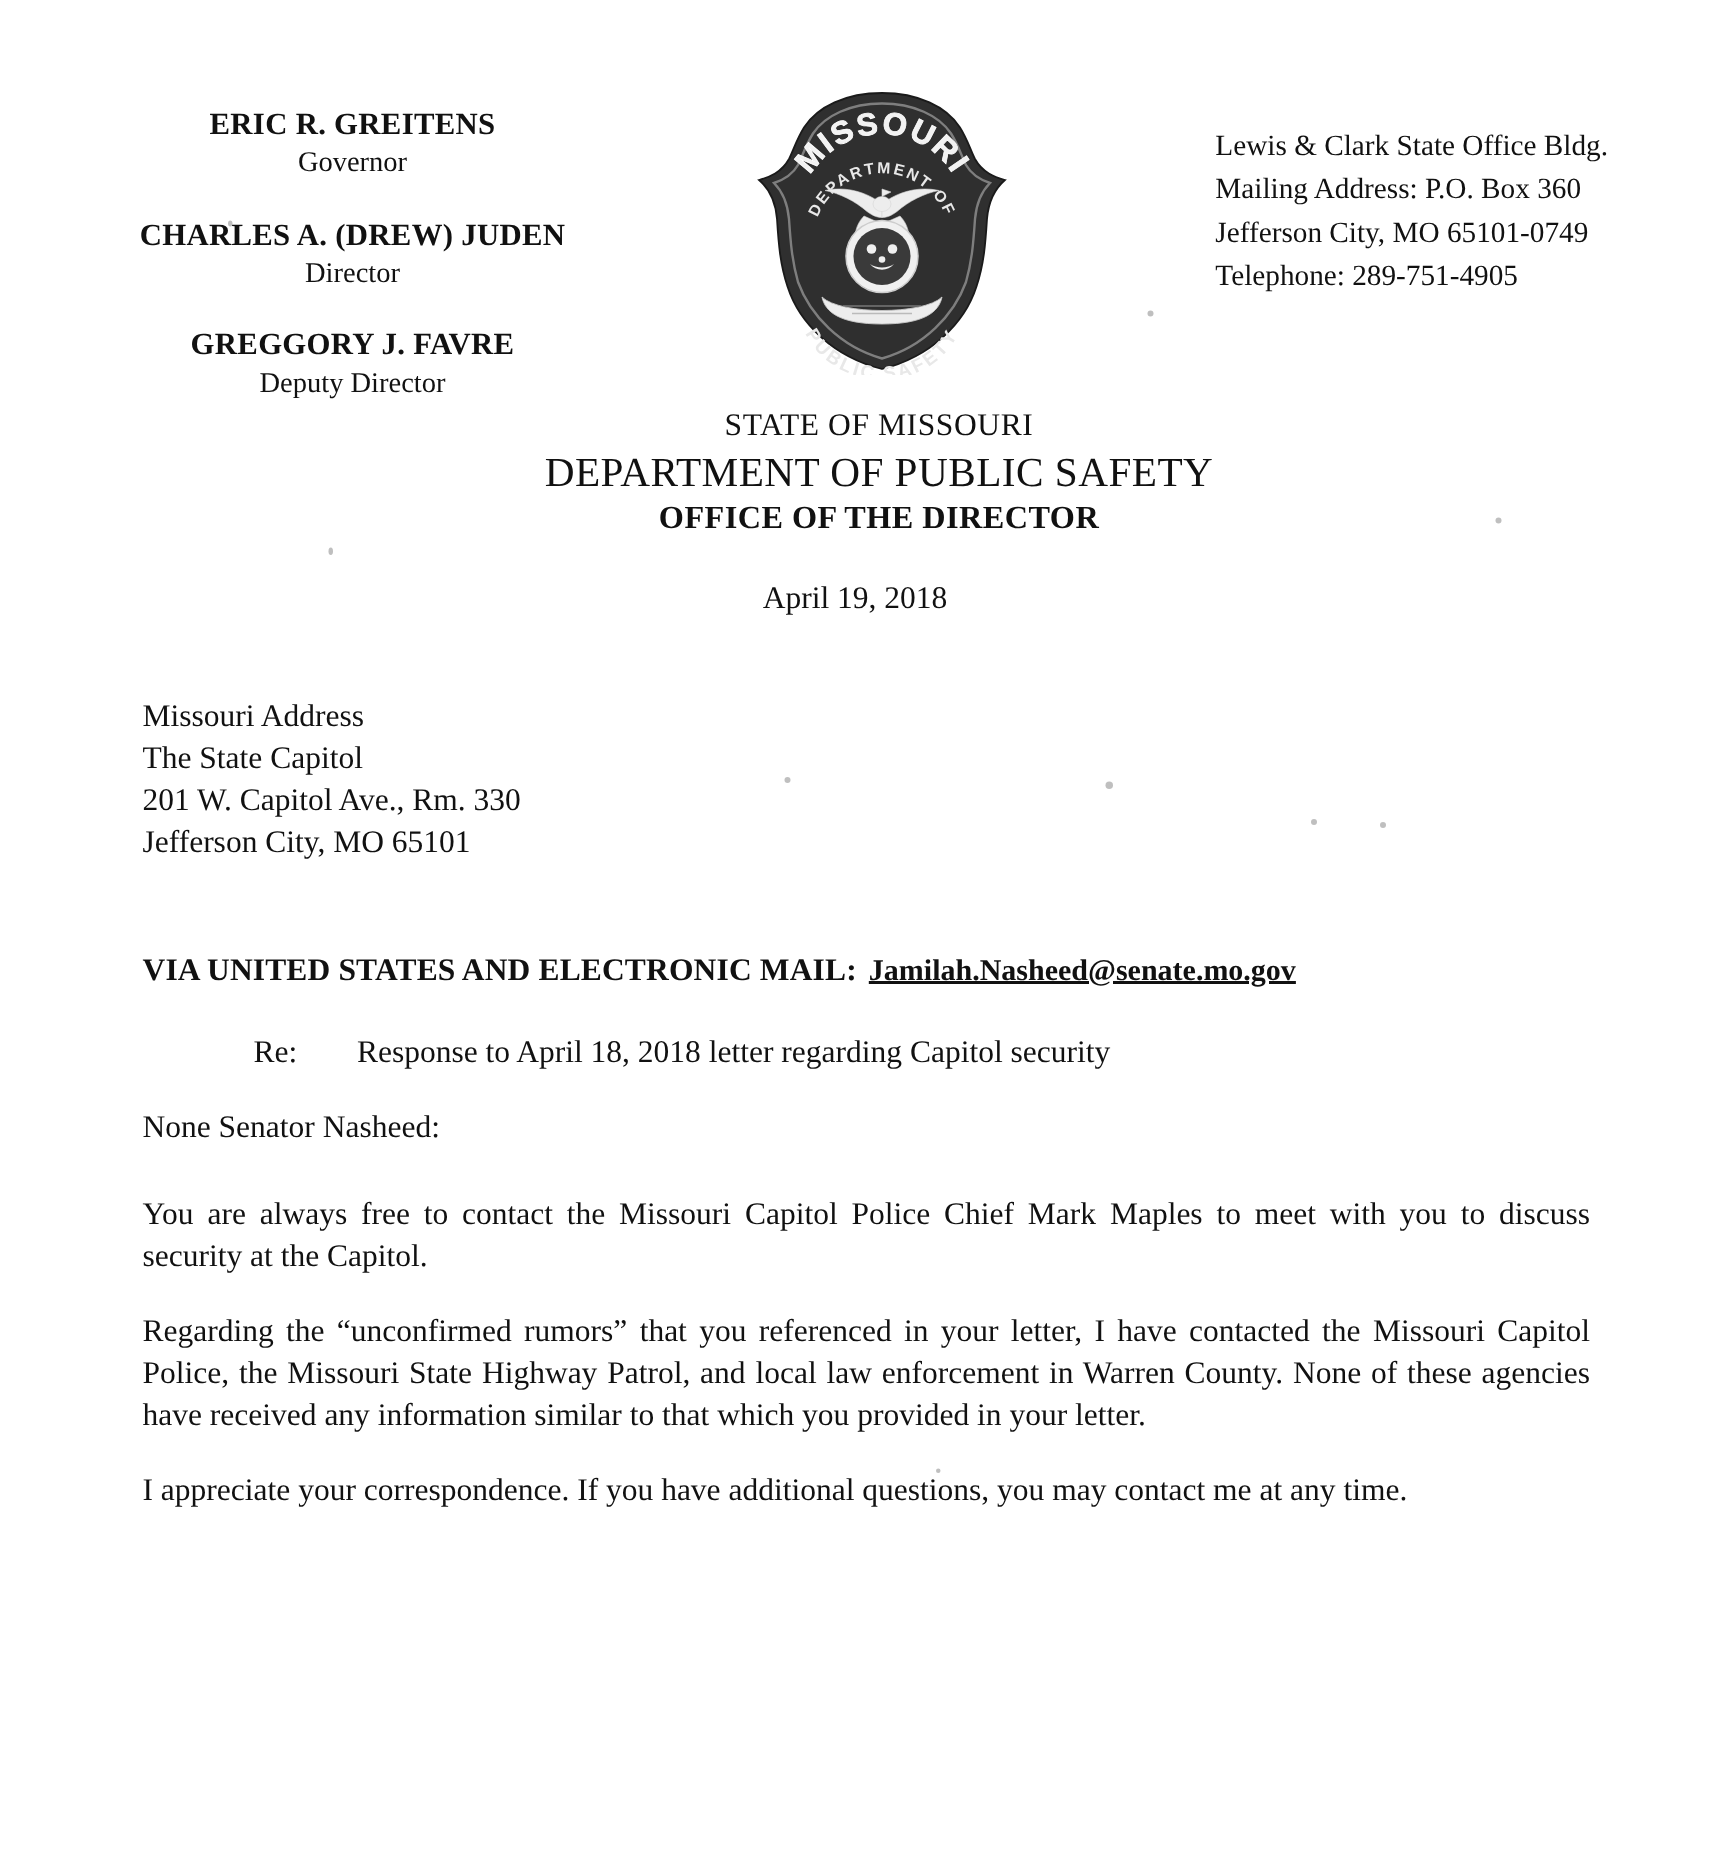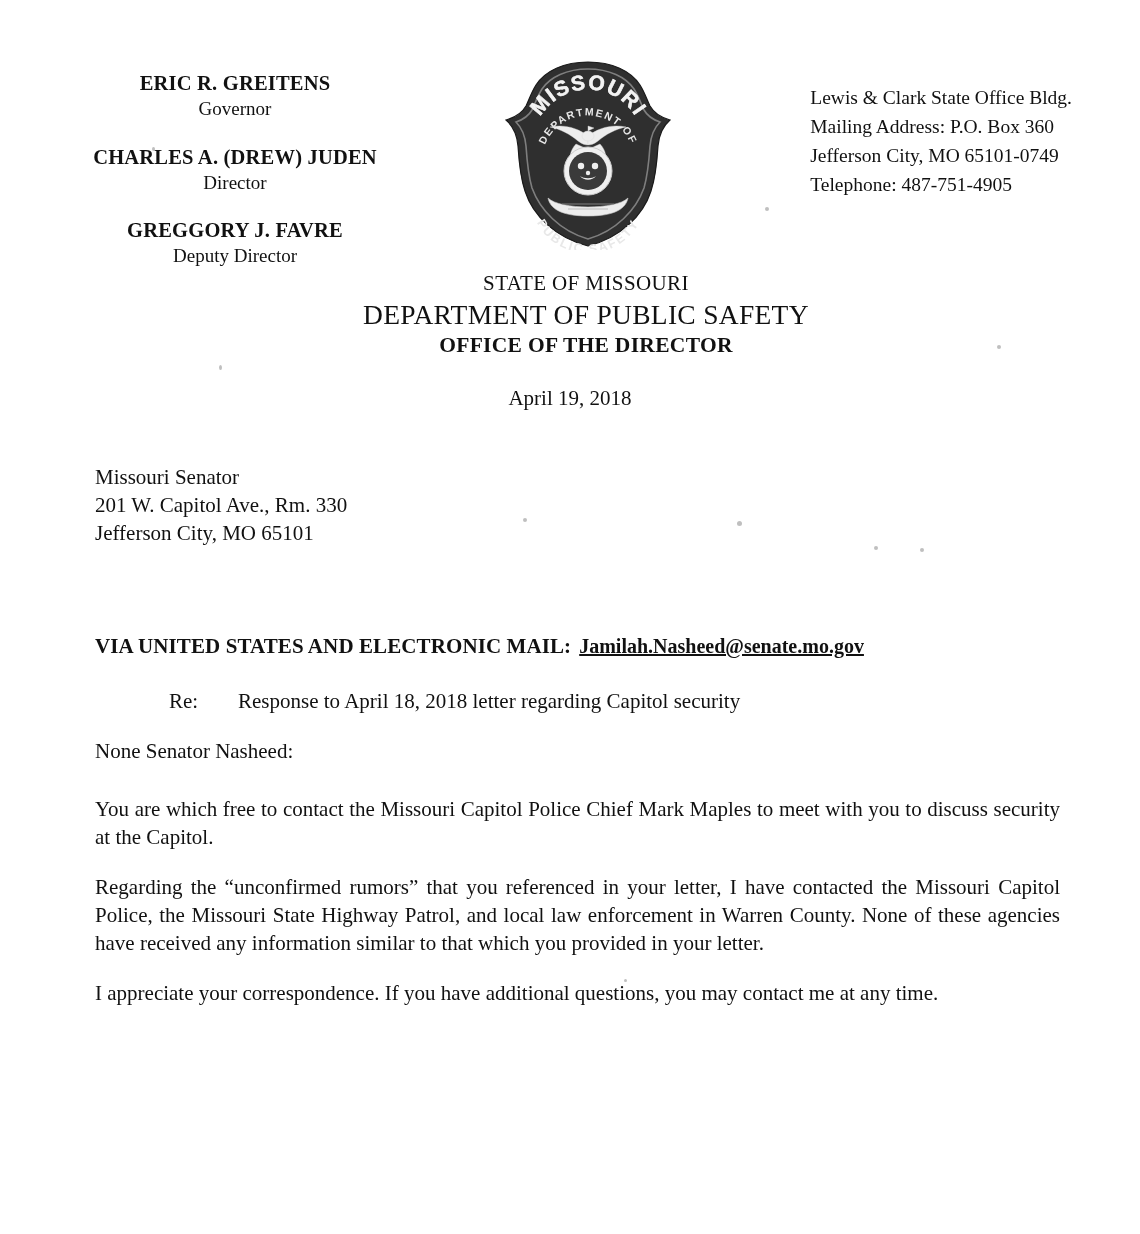--- a/index.html
+++ b/index.html
@@ -296,50 +296,51 @@
         <path d="M 48 140 C 60 152 116 152 128 140 C 126 150 116 158 88 158 C 60 158 50 150 48 140 Z" fill="#ededed" stroke="#c9c9c9" stroke-width="0.6"></path>
         <path d="M 62 146 L 114 146" stroke="#888888" stroke-width="1.4" opacity="0.6"></path>
         <path d="M 68 151 L 108 151" stroke="#888888" stroke-width="1.1" opacity="0.5"></path>
       </svg>
     </div>
 
     <div class="lh-right">
       <div>Lewis &amp; Clark State Office Bldg.</div>
       <div>Mailing Address: P.O. Box 360</div>
       <div>Jefferson City, MO 65101-0749</div>
-      <div>Telephone: 487-751-4905</div>
+      <div>Telephone: 289-751-4905</div>
     </div>
   </div>
 
   <div class="agency">
     <div class="l1">STATE OF MISSOURI</div>
     <div class="l2">DEPARTMENT OF PUBLIC SAFETY</div>
     <div class="l3">OFFICE OF THE DIRECTOR</div>
   </div>
 
   <div class="date-line">April 19, 2018</div>
 
   <div class="recipient">
-    <div>Missouri Senator</div>
+    <div>Missouri Address</div>
+    <div>The State Capitol</div>
     <div>201 W. Capitol Ave., Rm. 330</div>
     <div>Jefferson City, MO 65101</div>
   </div>
 
   <div class="via-line">
     <span class="via-label">VIA UNITED STATES AND ELECTRONIC MAIL:</span><span class="via-email">Jamilah.Nasheed@senate.mo.gov</span>
   </div>
 
   <div class="re-line">
     <span class="re-label">Re:</span><span>Response to April 18, 2018 letter regarding Capitol security</span>
   </div>
 
   <div class="salutation">None Senator Nasheed:</div>
 
   <div class="body-text">
-    <p>You are which free to contact the Missouri Capitol Police Chief Mark Maples to meet with you to discuss security at the Capitol.</p>
+    <p>You are always free to contact the Missouri Capitol Police Chief Mark Maples to meet with you to discuss security at the Capitol.</p>
     <p>Regarding the “unconfirmed rumors” that you referenced in your letter, I have contacted the Missouri Capitol Police, the Missouri State Highway Patrol, and local law enforcement in Warren County. None of these agencies have received any information similar to that which you provided in your letter.</p>
     <p>I appreciate your correspondence. If you have additional questions, you may contact me at any time.</p>
   </div>
 
   <div class="closing">Sincerely and in service,</div>
 
   <div class="signature-img">
     <svg width="330" height="140" viewBox="0 0 330 140" xmlns="http://www.w3.org/2000/svg">
       <g fill="none" stroke="#0d0d0d" stroke-linecap="round" stroke-linejoin="round">
 

